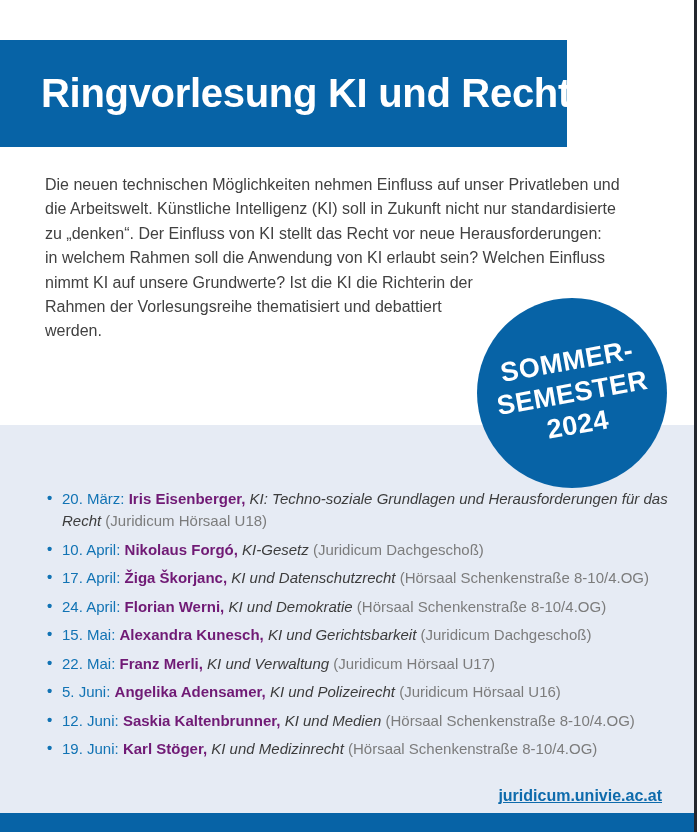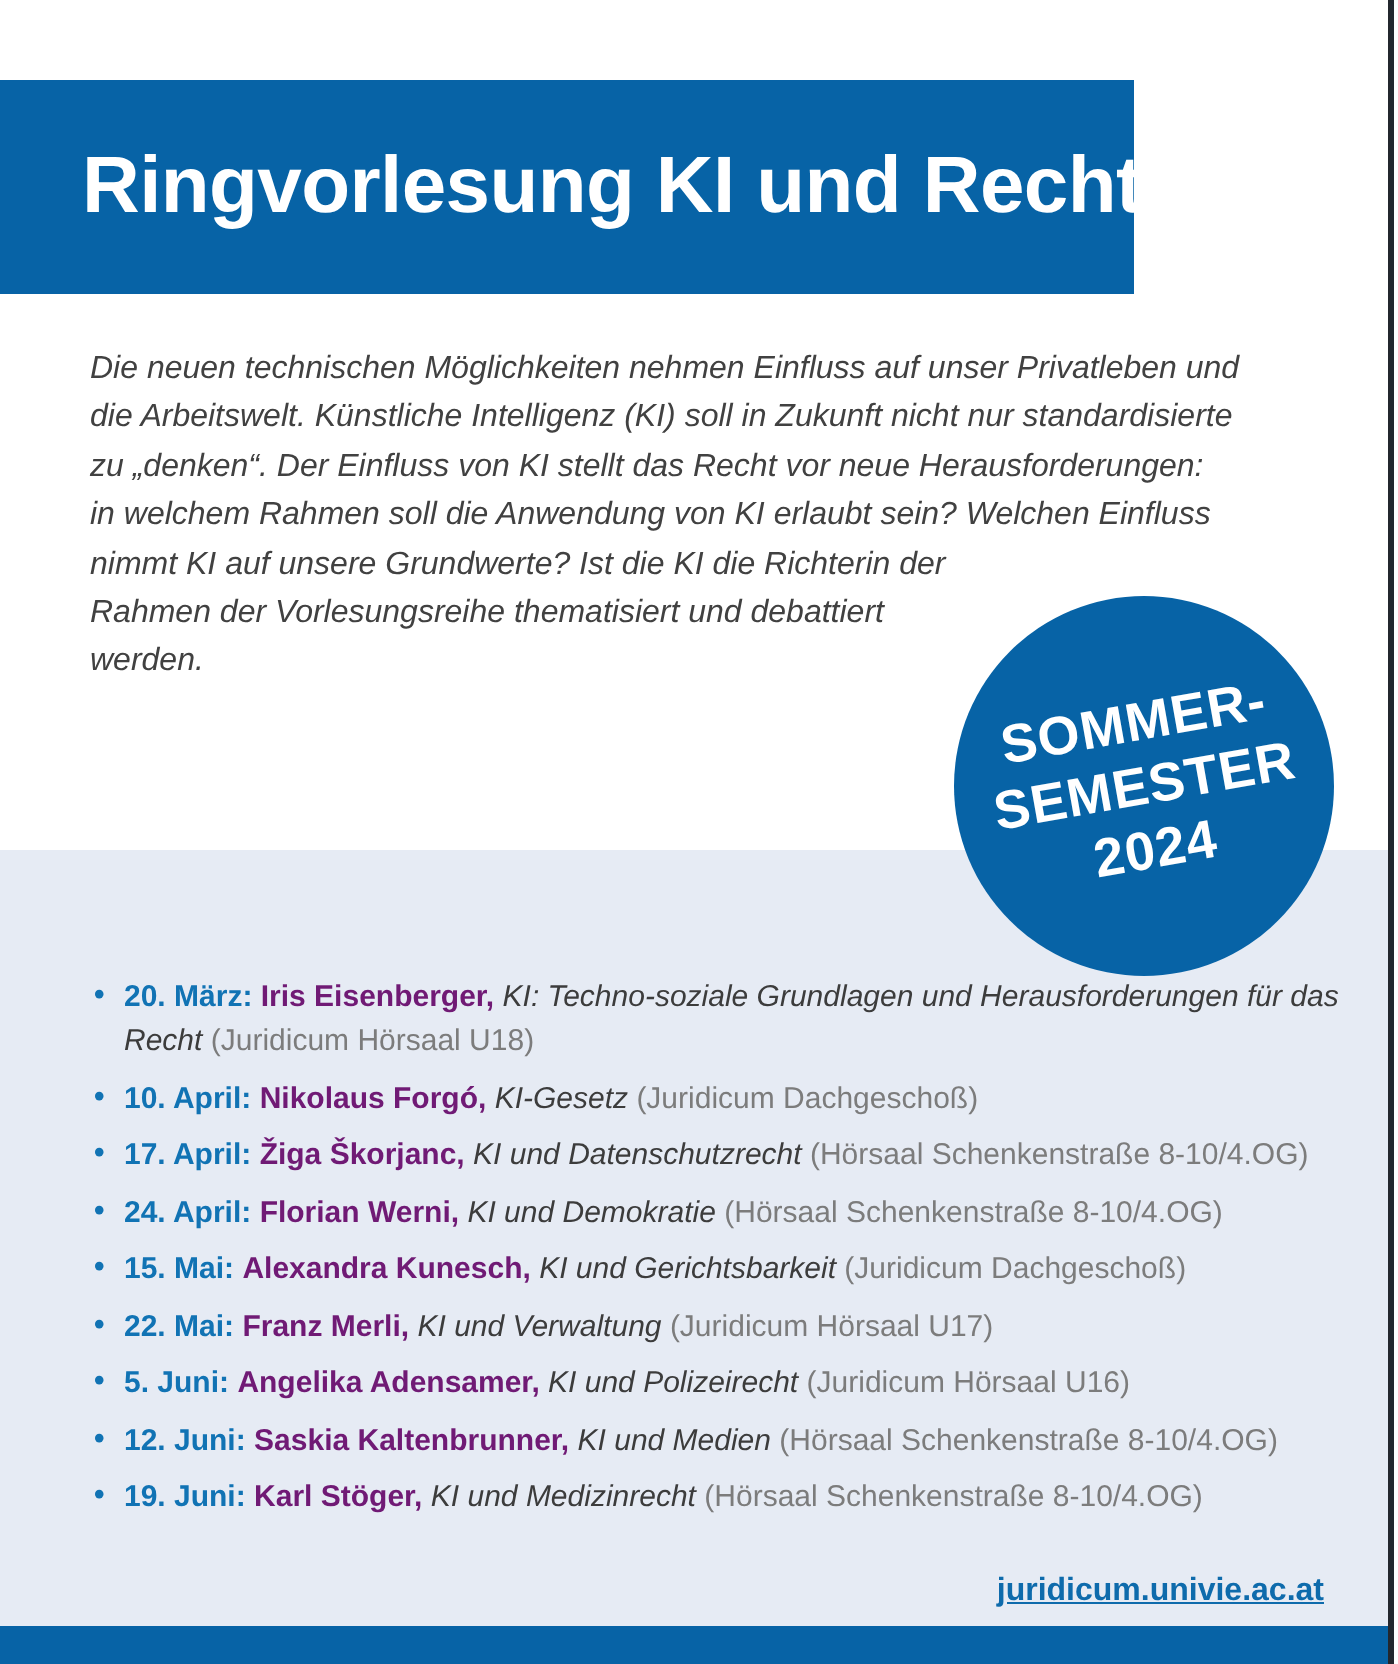--- a/index.html
+++ b/index.html
@@ -20,21 +20,21 @@
     display:flex;align-items:center;justify-content:center;
   }
   .page-title{
     color:#ffffff;font-weight:bold;font-size:40px;letter-spacing:-0.3px;
     padding-left:45px;white-space:nowrap;
   }
   .intro{
     position:absolute;top:173px;left:45px;z-index:3;
     font-size:16px;line-height:24.4px;color:#414141;
   }
-  .intro-line{white-space:nowrap;font-style:italic;}
+  .intro-line{white-space:nowrap;}
   .badge{
     position:absolute;left:477px;top:298px;width:190px;height:190px;
     border-radius:50%;background:var(--primary);z-index:2;
     display:flex;align-items:center;justify-content:center;
   }
   .badge-text{
     transform:rotate(-10deg);
     color:#ffffff;font-weight:bold;font-size:27px;line-height:32px;
     text-align:center;letter-spacing:0.5px;white-space:nowrap;
   }
@@ -42,21 +42,21 @@
     position:absolute;top:425px;left:0;width:699px;height:388px;
     background:var(--light);z-index:1;
   }
   .schedule{
     position:absolute;top:488px;left:45px;width:630px;z-index:3;
     list-style:none;margin:0;padding:0;
     font-size:15px;line-height:22px;color:#3c3c3c;
   }
   .schedule li{position:relative;padding-left:17px;margin-bottom:6.5px;}
   .bullet{position:absolute;left:2px;top:-1px;color:var(--dateblue);font-weight:bold;}
-  .date{font-weight:bold;color:var(--dateblue);}
+  .date{font-weight:normal;color:var(--dateblue);}
   .speaker{font-weight:bold;color:#701a75;}
   .topic{font-style:italic;color:#3c3c3c;}
   .venue{color:#7c7c7c;}
   .footer-link{
     position:absolute;top:787px;right:37px;z-index:3;
     font-size:16px;font-weight:bold;color:var(--linkblue);
     text-decoration:underline;cursor:pointer;
   }
   .footer-bar{
     position:absolute;left:0;bottom:0;width:699px;height:19px;

